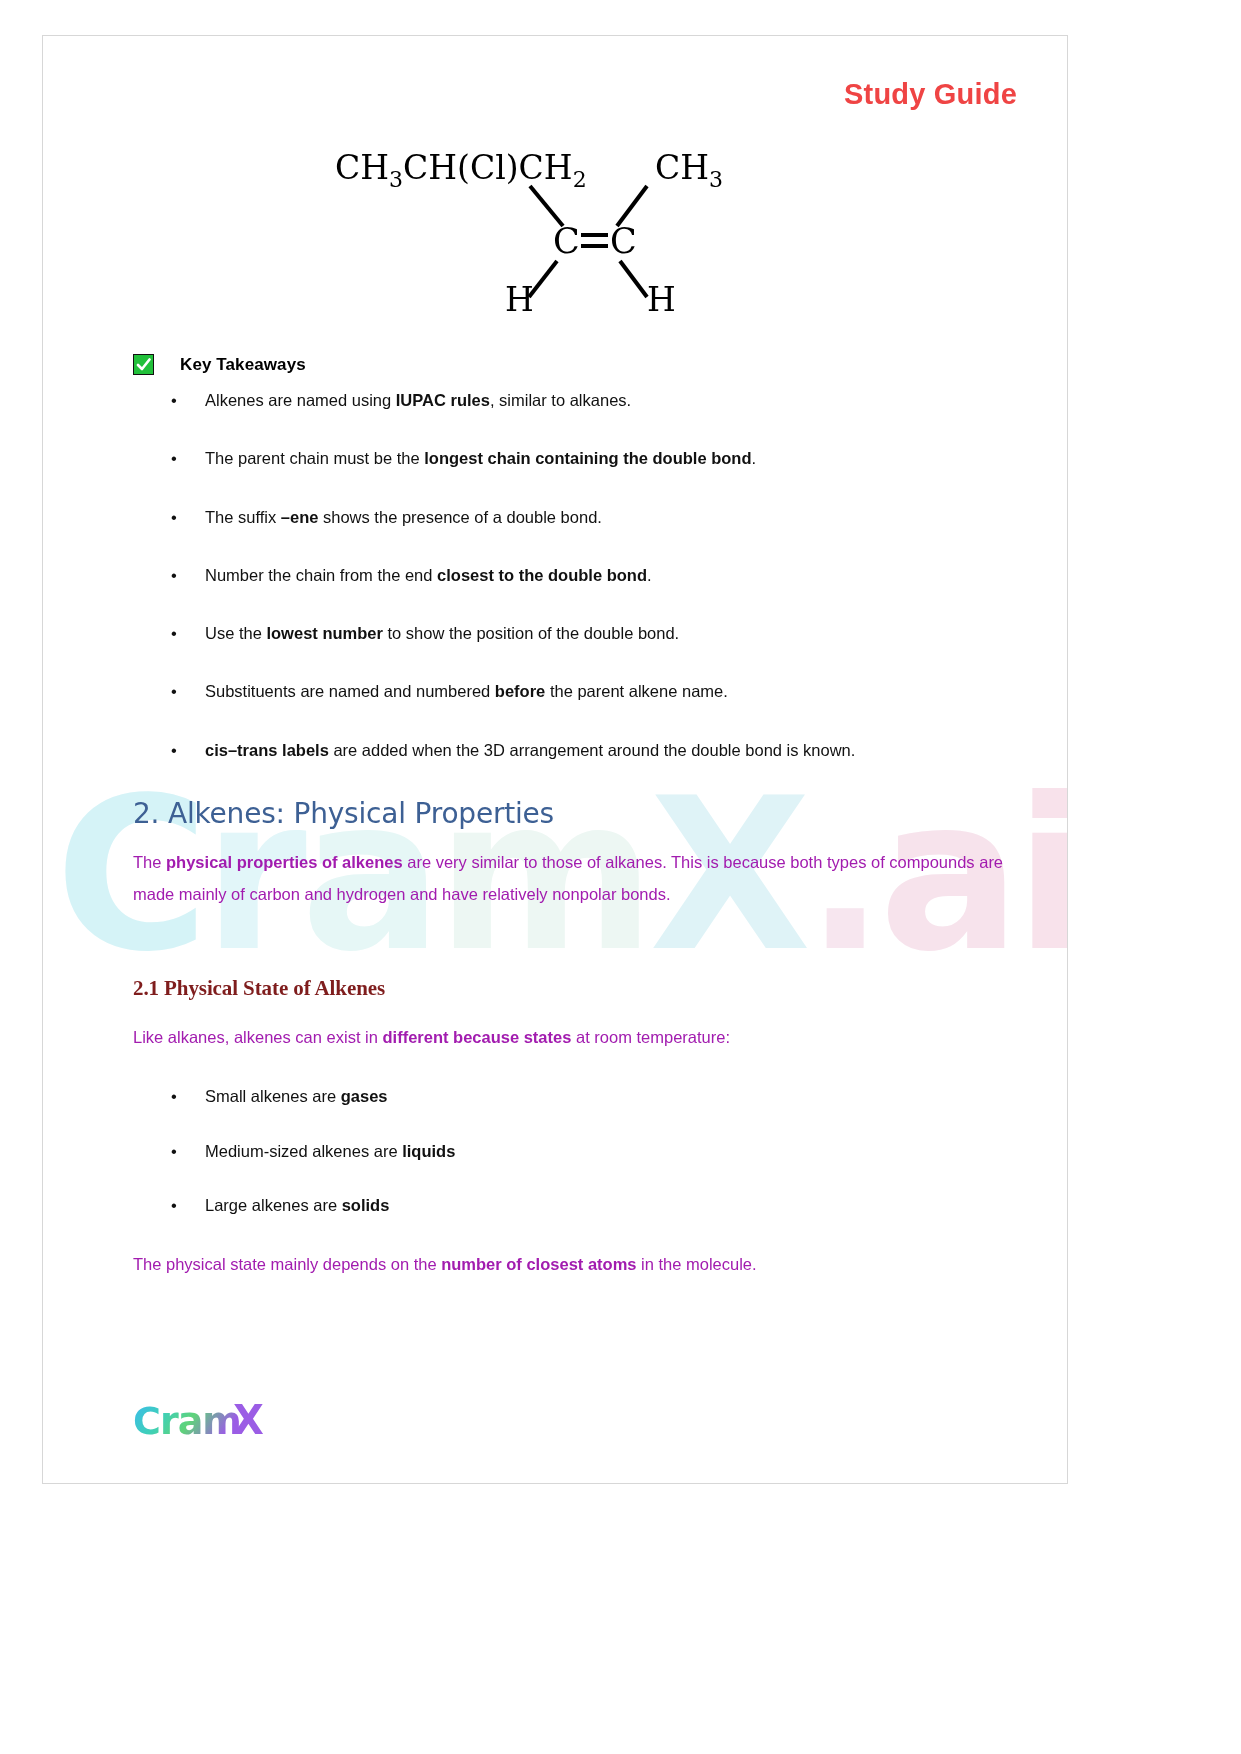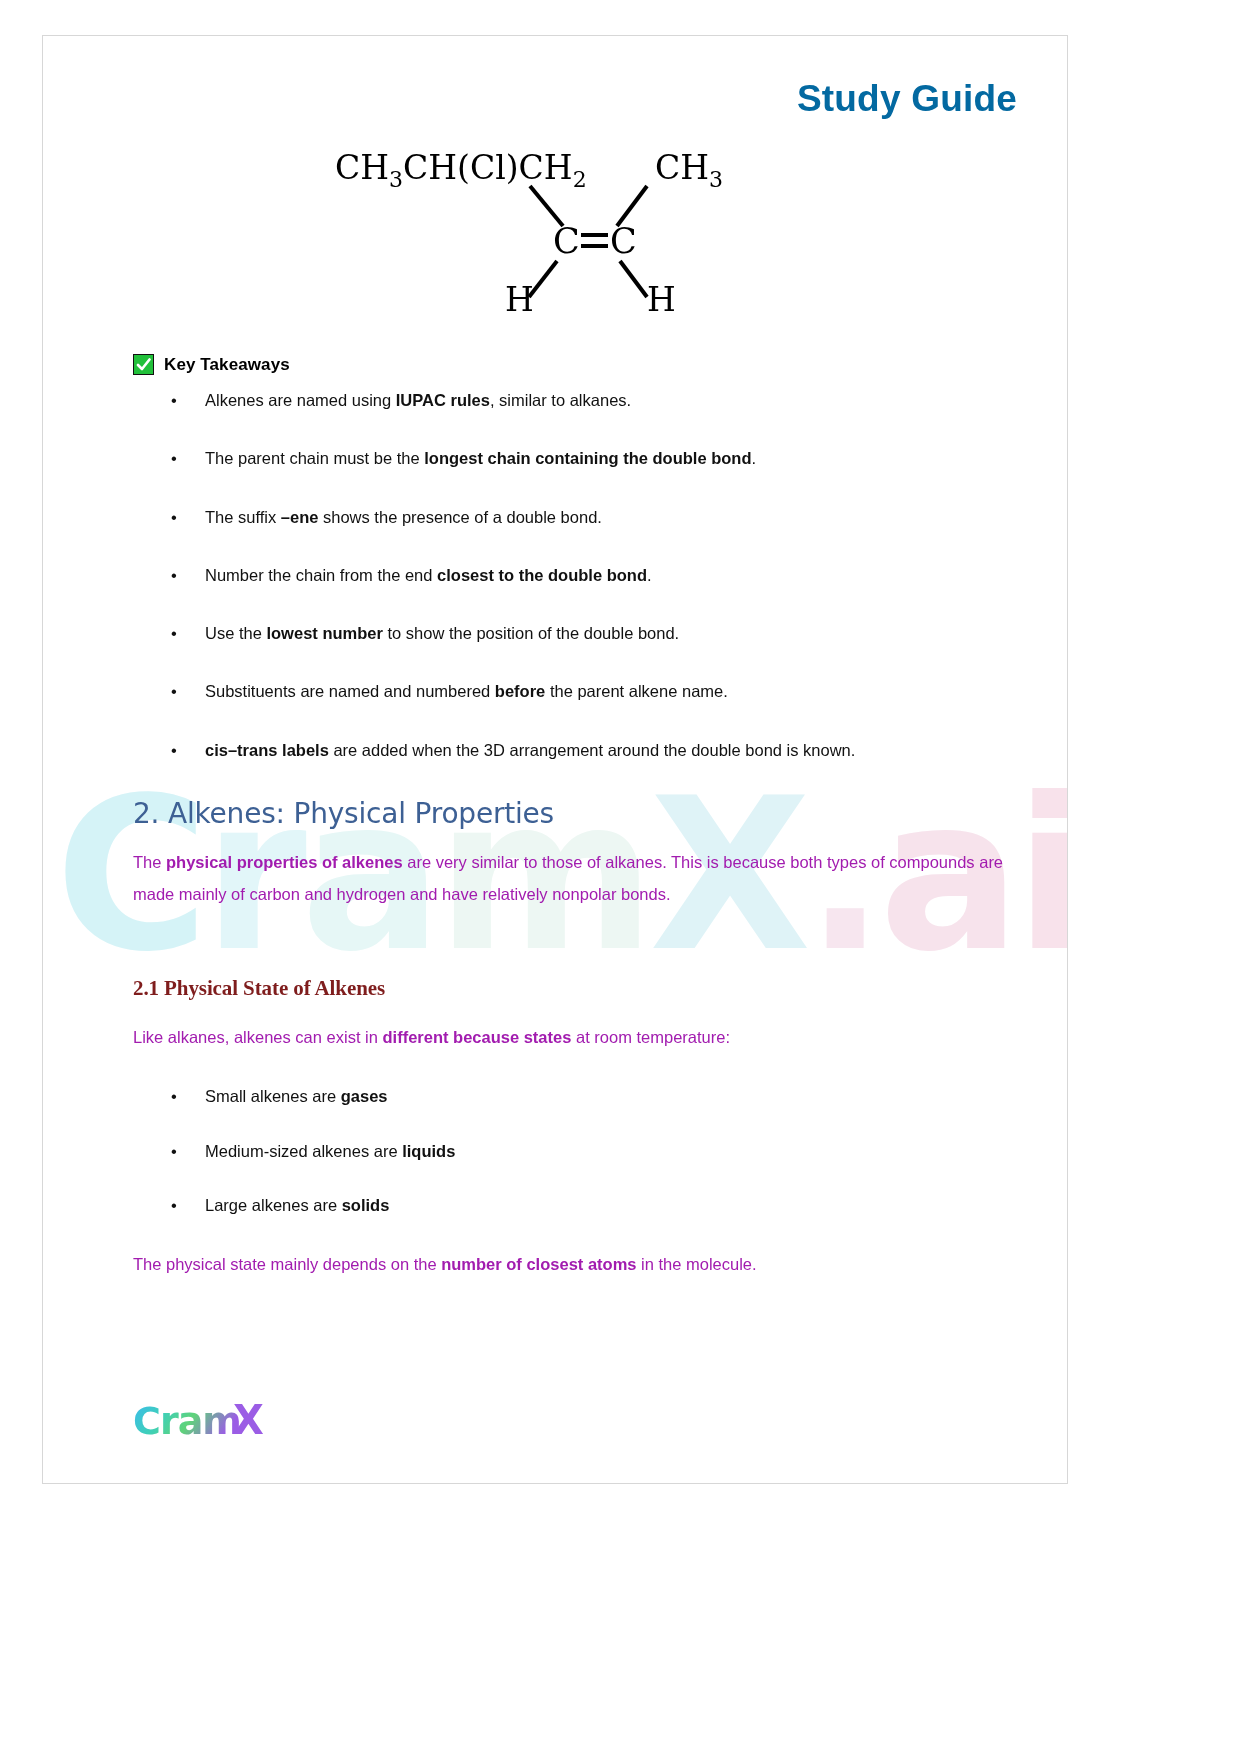--- a/index.html
+++ b/index.html
@@ -59,23 +59,23 @@
   .wm-x  { color: #dff3f7; }
   .wm-dot{ color: #f7e6ef; }
   .wm-a2 { color: #f7e3ec; }
   .wm-i  { color: #f8e2eb; }
 
   
   .doc-header {
     position: absolute;
     right: 50px;
     top: 42px;
-    font-size: 37px;
+    font-size: 29px;
     font-weight: bold;
-    color: #0369a1;
+    color: #ef4444;
     letter-spacing: 0.2px;
     z-index: 2;
   }
 
   
   .chem-figure {
     position: absolute;
     left: 0;
     top: 95px;
     width: 100%;
@@ -90,21 +90,21 @@
     left: 90px;
     top: 318px;
     width: 880px;
     z-index: 2;
   }
 
   
   .kt-head {
     display: flex;
     align-items: center;
-    gap: 10px;
+    gap: 26px;
     margin: 0 0 14px 0;
   }
   .kt-check {
     width: 21px;
     height: 21px;
     background: #21c03a;
     border: 1.5px solid #111;
     box-sizing: border-box;
     position: relative;
     flex: 0 0 auto;

